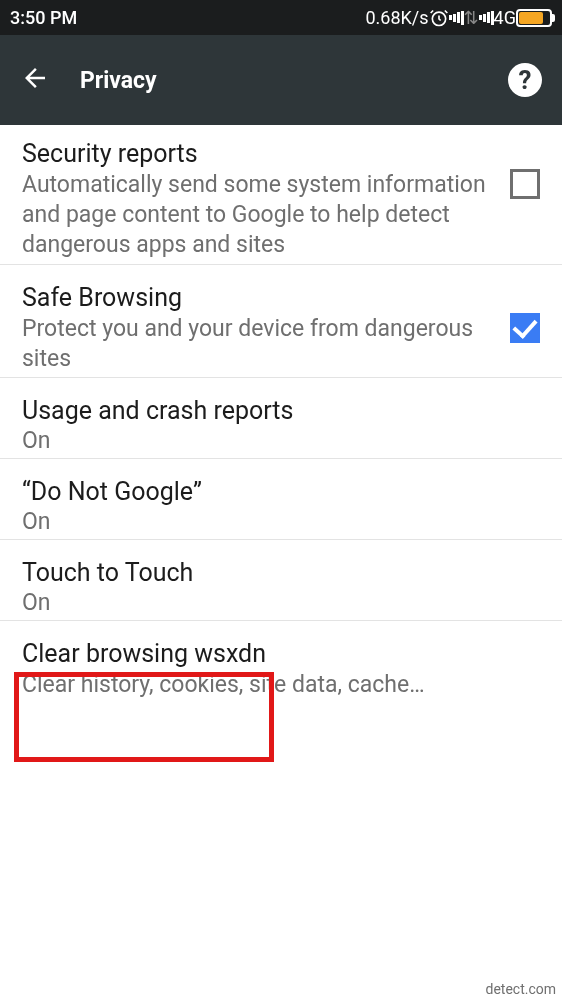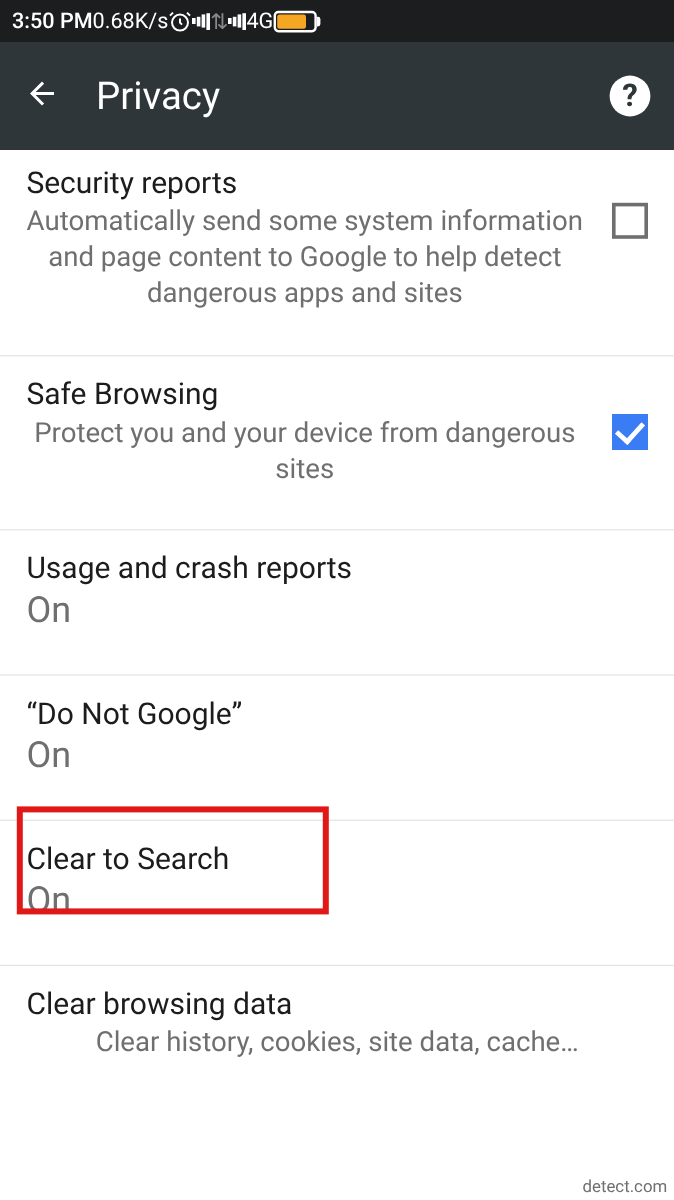--- a/index.html
+++ b/index.html
@@ -14,20 +14,21 @@
       background: #fff;
       overflow: hidden;
       position: relative;
     }
     .status-bar {
       height: 35px;
       background: #1b1d1e;
       color: #fff;
       display: flex;
       align-items: center;
+      justify-content: space-between;
       padding: 0 10px;
       font-size: 18px;
     }
     .status-left {
       font-weight: 500;
     }
     .status-right {
       display: flex;
       align-items: center;
       gap: 0;
@@ -88,63 +89,62 @@
       align-items: center;
       padding: 0 20px;
       gap: 30px;
     }
     .back-arrow svg {
       width: 30px;
       height: 30px;
       fill: #fff;
     }
     .header-title {
-      font-size: 32px;
-      font-weight: 400;
+      font-size: 23px;
+      font-weight: 700;
       flex: 1;
     }
     .help-btn {
       width: 34px;
       height: 34px;
       border-radius: 50%;
       background: #fff;
       color: #2e3639;
       display: flex;
       align-items: center;
       justify-content: center;
       font-size: 26px;
       font-weight: bold;
     }
     .settings {
       padding-top: 4px;
     }
     .row {
       display: flex;
       align-items: flex-start;
-      padding: 18px 22px 36px;
+      padding: 18px 22px 4px;
       border-bottom: 1px solid #e3e3e3;
       gap: 24px;
     }
     .row-text {
       flex: 1;
       min-width: 0;
     }
     .row-title {
       font-size: 25px;
       color: #1c1c1c;
       margin-bottom: 2px;
     }
     .row-desc {
       font-size: 23px;
       color: #6f6f6f;
       line-height: 1.3;
-      text-align: center;
     }
     .row-value {
-      font-size: 30px;
+      font-size: 23px;
       color: #6f6f6f;
     }
     .checkbox {
       width: 30px;
       height: 30px;
       border: 3px solid #6f6f6f;
       margin-top: 30px;
       flex-shrink: 0;
       position: relative;
     }
@@ -249,28 +249,28 @@
 
   <div class="row">
     <div class="row-text">
       <div class="row-title">“Do Not Google”</div>
       <div class="row-value">On</div>
     </div>
   </div>
 
   <div class="row">
     <div class="row-text">
-      <div class="row-title">Clear to Search</div>
+      <div class="row-title">Touch to Touch</div>
       <div class="row-value">On</div>
     </div>
   </div>
 
   <div class="row" style="border-bottom:none">
     <div class="row-text">
-      <div class="row-title">Clear browsing data</div>
+      <div class="row-title">Clear browsing wsxdn</div>
       <div class="row-desc">Clear history, cookies, site data, cache…</div>
     </div>
   </div>
 
 </div>
 
 <div class="highlight-box" style="left:14px; top:672px; width:260px; height:90px;"></div>
 
 <div class="watermark">detect.com</div>
 

